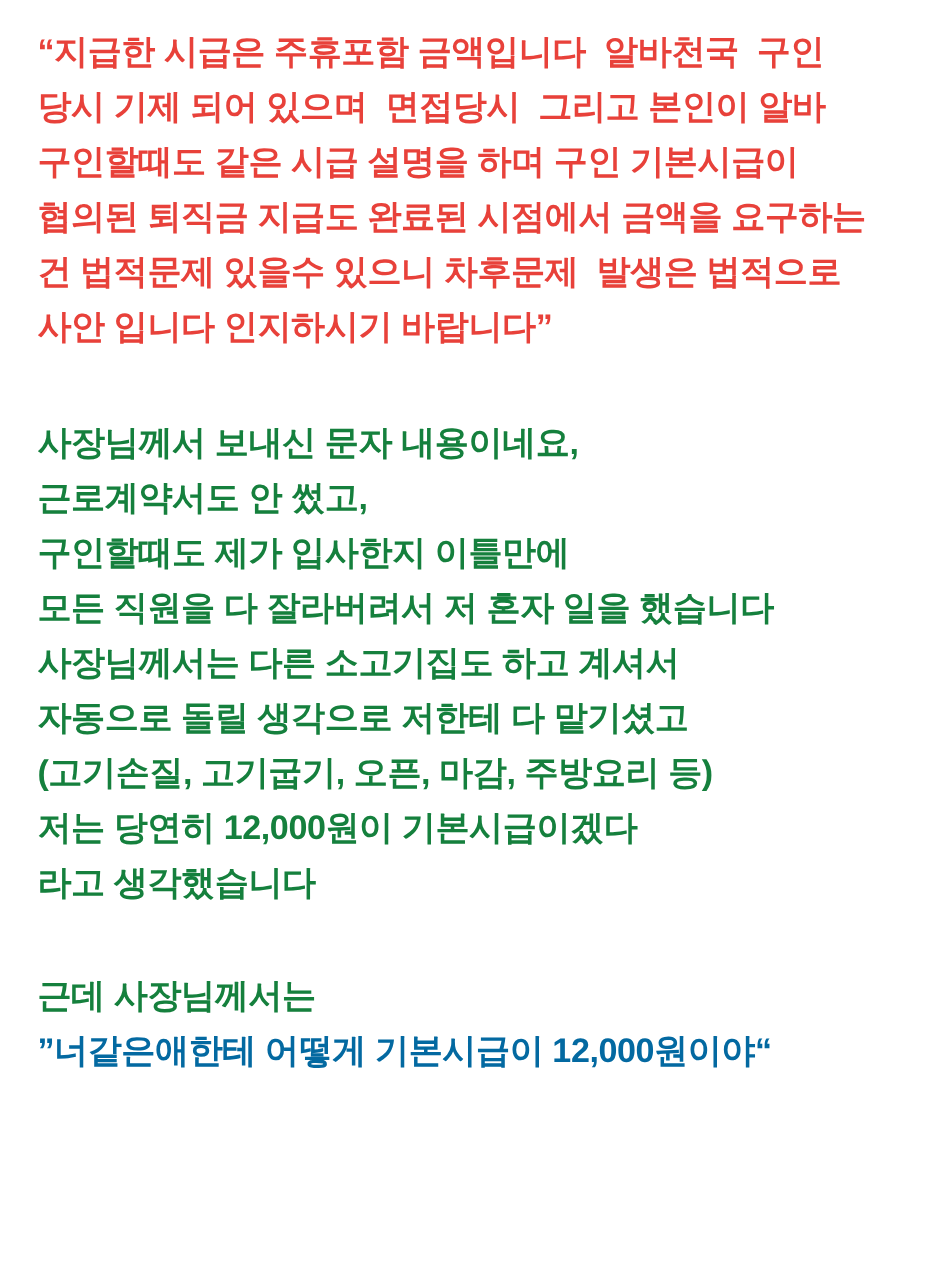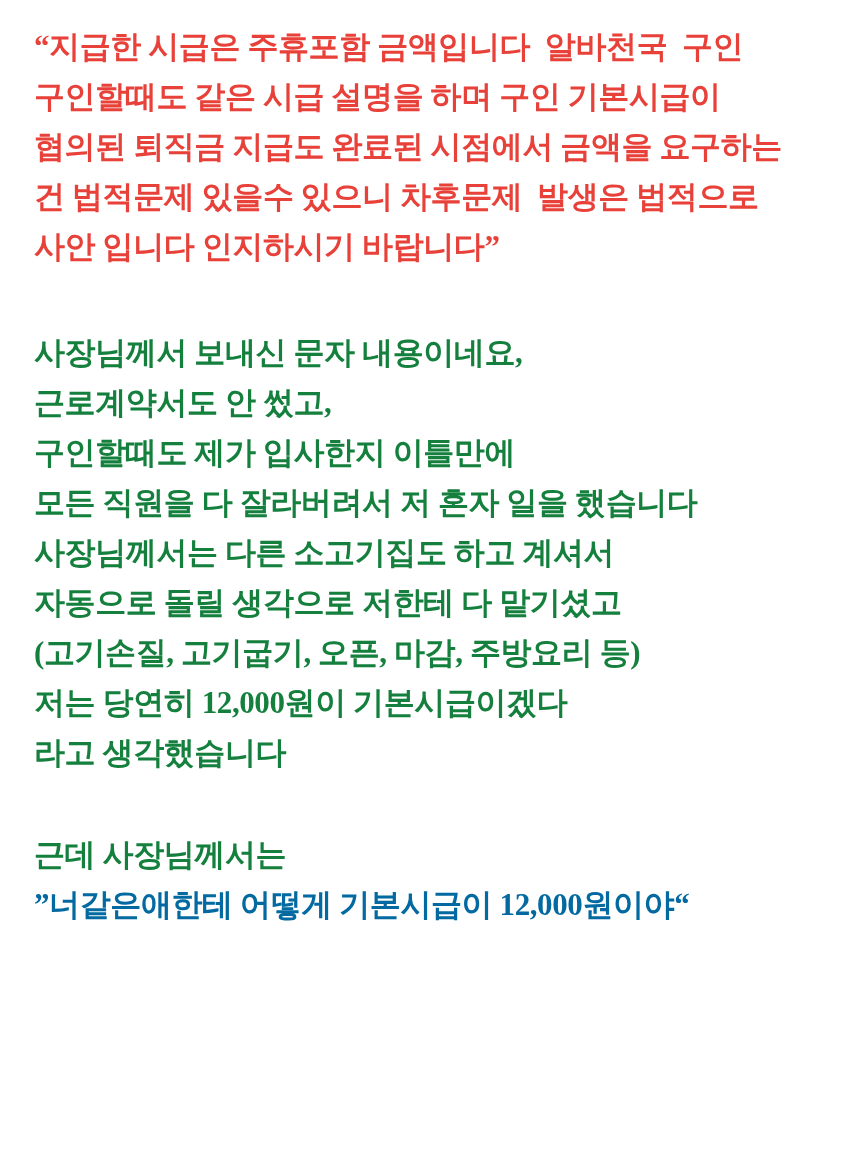--- a/index.html
+++ b/index.html
@@ -13,21 +13,20 @@
     font-family: "Liberation Sans", "DejaVu Sans", sans-serif;
     overflow: hidden;
   }
   .page {
     width: 850px;
     height: 947px;
     box-sizing: border-box;
     padding: 22px 34px 0 34px;
     background: #ffffff;
     position: relative;
-    font-family: Liberation Serif, serif;
   }
   .block {
     margin: 0;
   }
   .line {
     font-size: 31px;
     line-height: 50px;
     letter-spacing: -0.4px;
     white-space: pre;
     font-weight: 700;
@@ -48,20 +47,21 @@
     height: 52px;
   }
 </style>
 </head>
 <body>
 
 <div class="page">
 
   <div class="block quoted-red">
     <div class="line">“지급한 시급은 주휴포함 금액입니다  알바천국  구인</div>
+    <div class="line">당시 기제 되어 있으며  면접당시  그리고 본인이 알바</div>
     <div class="line">구인할때도 같은 시급 설명을 하며 구인 기본시급이</div>
     <div class="line">협의된 퇴직금 지급도 완료된 시점에서 금액을 요구하는</div>
     <div class="line">건 법적문제 있을수 있으니 차후문제  발생은 법적으로</div>
     <div class="line">사안 입니다 인지하시기 바랍니다”</div>
   </div>
 
   <div class="gap-lg"></div>
 
   <div class="block body-black">
     <div class="line">사장님께서 보내신 문자 내용이네요,</div>

